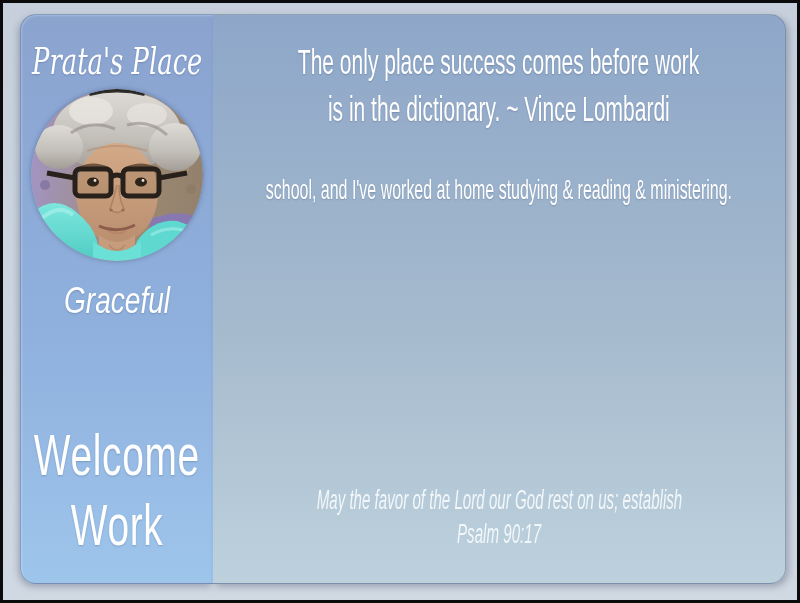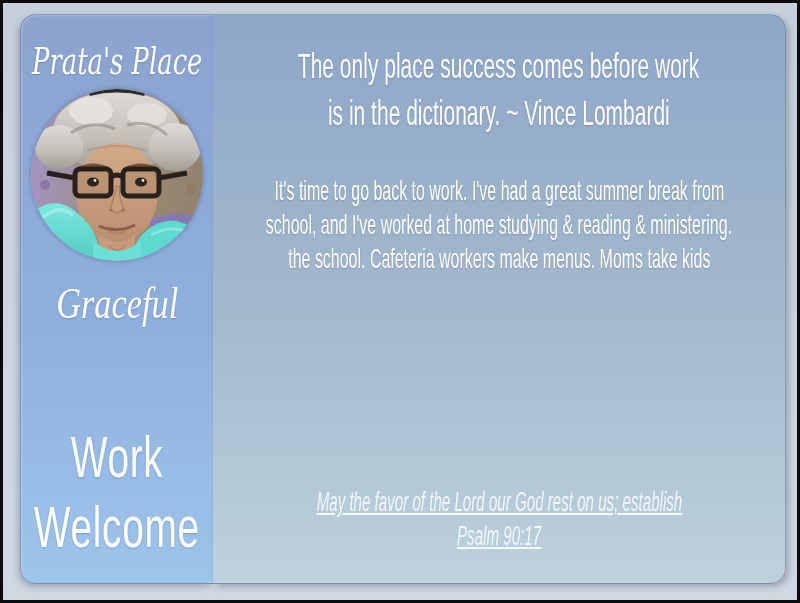--- a/index.html
+++ b/index.html
@@ -21,50 +21,50 @@
     box-shadow:-2px 3px 6px rgba(70,80,105,.35), inset 1px 1px 2px rgba(255,255,255,.25);
   }
   .main {
     left:210px; width:573px;
     border-radius:0 16px 16px 0;
     background:linear-gradient(180deg,#8ea7c9 0%, #a5bacd 55%, #bdd1dd 100%);
     border:1px solid rgba(110,125,150,.55); border-left:none;
     box-shadow:3px 3px 6px rgba(70,80,105,.35);
     padding-left:48px;
   }
-  .line { display:flex; justify-content:center; align-items:center; }
+  .line { display:flex; justify-content:center; }
   .line > span { white-space:nowrap; display:inline-block; }
   .white { color:#ffffff; text-shadow:0 1px 2px rgba(40,60,90,.25); }
 
   
   .sb-title { position:absolute; left:0; width:100%; top:24px; height:44px;
     font-family:"DejaVu Serif", serif; font-style:italic; font-size:38px; }
   .sb-title > span { transform:scaleX(.68); }
   .avatar {
     position:absolute; left:50%; top:74px; width:172px; height:172px;
     margin-left:-86px; border-radius:50%; overflow:hidden;
     box-shadow:0 0 5px rgba(30,40,70,.35);
   }
   .avatar svg { display:block; }
   .tagline { position:absolute; left:0; width:100%; top:265px; }
-  .tagline .line { height:47px; font-family:Liberation Serif, serif; font-style:italic; font-size:44px; }
+  .tagline .line { height:47px; font-family:Liberation Sans, sans-serif; font-style:italic; font-size:36px; }
   .tagline .line > span { transform:scaleX(.78); }
   .welcome { position:absolute; left:0; width:100%; top:406px; }
   .welcome .line { height:70px; font-size:58px; letter-spacing:1px; }
   .welcome .line > span { transform:scaleX(.67); }
 
   
   .headline { position:absolute; left:0; width:100%; top:27px; }
   .headline .line { height:47px; font-size:35px; }
   .headline .line > span { transform:scaleX(.60); }
   .bodytext { position:absolute; left:0; width:100%; top:159px; }
   .bodytext .line { height:34px; font-size:28px; }
   .bodytext .line > span { transform:scaleX(.57); }
   .verse { position:absolute; left:0; width:100%; top:470px; color:#f2f7fa; }
-  .verse .line { height:34px; font-size:27px; font-style:italic;text-decoration:underline; }
+  .verse .line { height:34px; font-size:27px; font-style:italic; }
   .verse .line > span { transform:scaleX(.56); }
 </style>
 </head>
 <body>
 
 <div class="frame">
 
   <div class="panel sidebar">
     <div class="sb-title line white">
       <span>Prata's Place</span>
@@ -156,48 +156,42 @@
     </div>
 
     <div class="tagline white">
       <div class="line">
         <span>Graceful</span>
       </div>
     </div>
 
     <div class="welcome white">
       <div class="line">
+        <span>Welcome</span>
+      </div>
+      <div class="line">
         <span>Work</span>
-      </div>
-      <div class="line">
-        <span>Welcome</span>
       </div>
     </div>
   </div>
 
   <div class="panel main">
     <div class="headline white">
       <div class="line">
         <span>The only place success comes before work</span>
       </div>
       <div class="line">
         <span>is in the dictionary. ~ Vince Lombardi</span>
       </div>
     </div>
 
     <div class="bodytext white">
       <div class="line">
-        <span>It's time to go back to work. I've had a great summer break from</span>
-      </div>
-      <div class="line">
         <span>school, and I've worked at home studying &amp; reading &amp; ministering.</span>
       </div>
-      <div class="line">
-        <span>the school. Cafeteria workers make menus. Moms take kids</span>
-      </div>
     </div>
 
     <div class="verse">
       <div class="line">
         <span>May the favor of the Lord our God rest on us; establish</span>
       </div>
       <div class="line">
         <span>Psalm 90:17</span>
       </div>
     </div>

